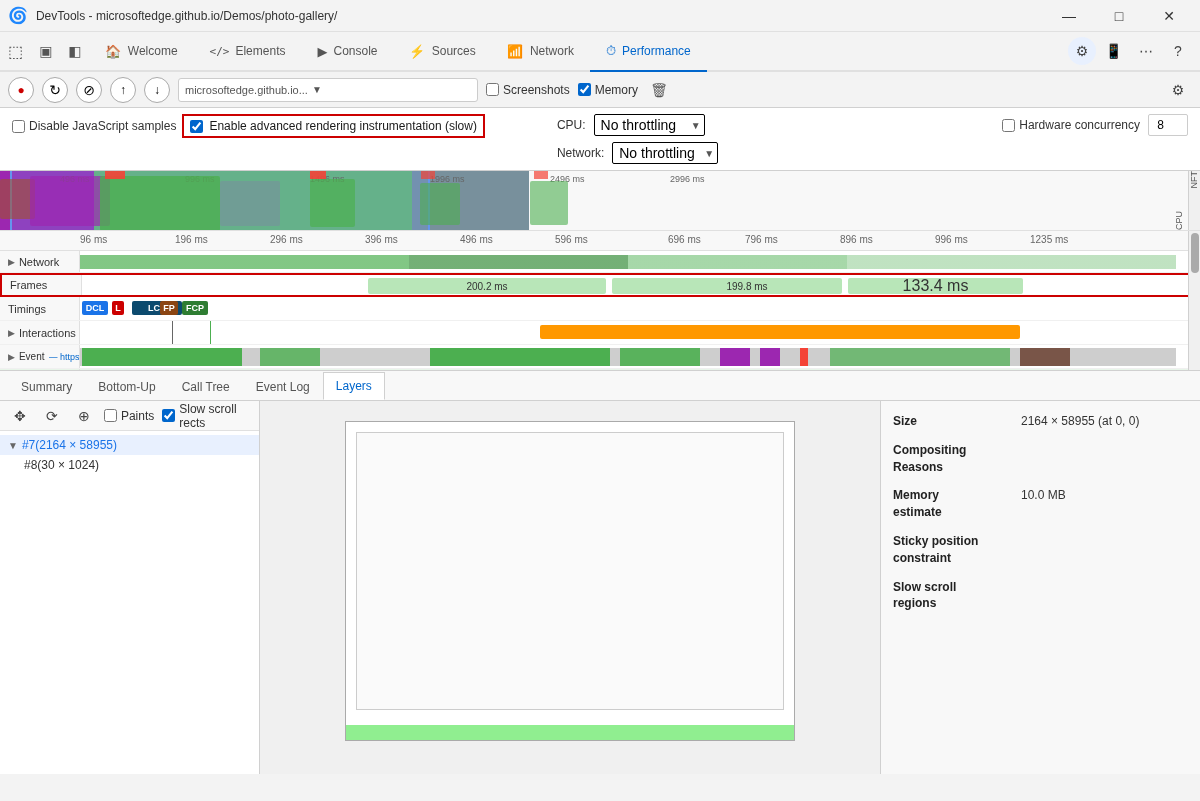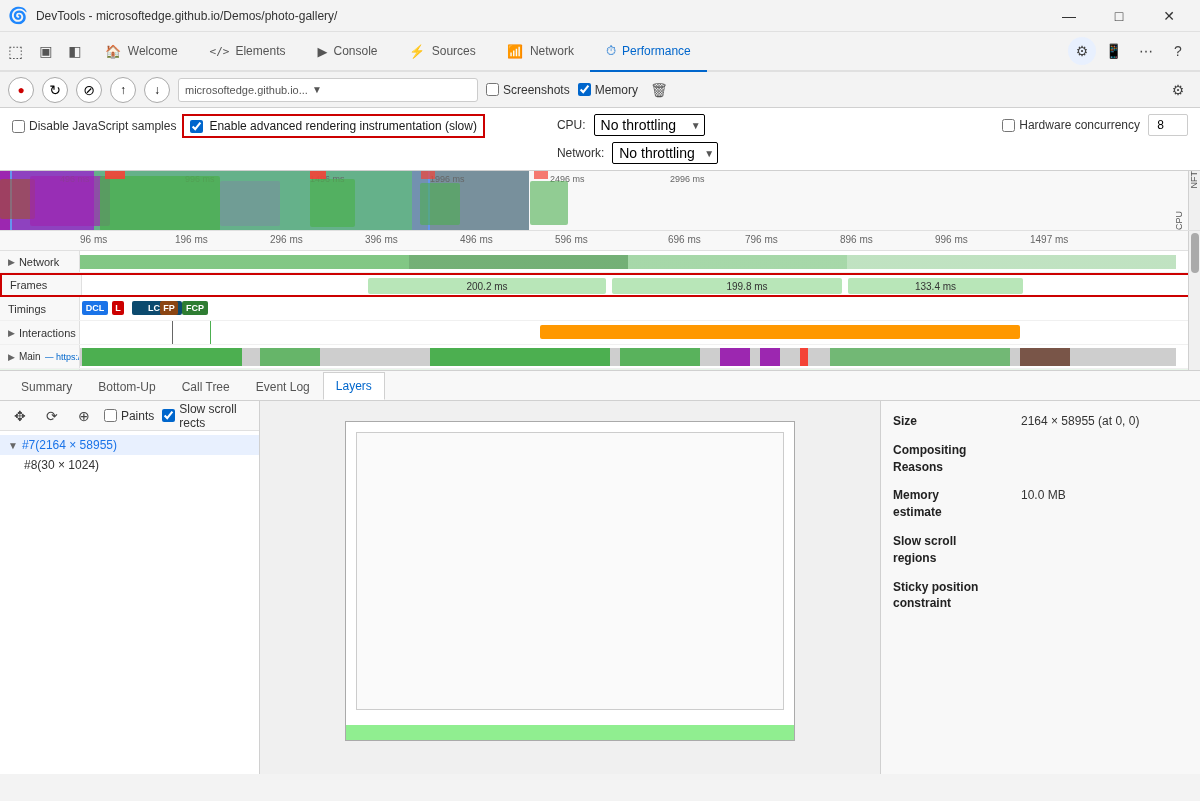--- a/index.html
+++ b/index.html
@@ -539,21 +539,21 @@
       <div class="ruler-tick" style="left:0px;">96 ms</div>
       <div class="ruler-tick" style="left:95px;">196 ms</div>
       <div class="ruler-tick" style="left:190px;">296 ms</div>
       <div class="ruler-tick" style="left:285px;">396 ms</div>
       <div class="ruler-tick" style="left:380px;">496 ms</div>
       <div class="ruler-tick" style="left:475px;">596 ms</div>
       <div class="ruler-tick" style="left:588px;">696 ms</div>
       <div class="ruler-tick" style="left:665px;">796 ms</div>
       <div class="ruler-tick" style="left:760px;">896 ms</div>
       <div class="ruler-tick" style="left:855px;">996 ms</div>
-      <div class="ruler-tick" style="left:950px;">1497 ms</div>
+      <div class="ruler-tick" style="left:950px;">1235 ms</div>
     </div>
   </div>
 
   <div class="timeline-row" style="height:22px;">
     <div class="row-label">
       <span class="expand-arrow">▶</span>
       <span>Network</span>
     </div>
     <div class="row-content">
       <div style="position:absolute; left:0; right:24px; top:4px; height:14px; background: linear-gradient(to right, #4caf50 0 30%, #388e3c 30% 50%, #81c784 50% 70%, #a5d6a7 70% 100%); opacity:0.7;"></div>
@@ -569,21 +569,21 @@
     </div>
     <div class="row-content">
 
       <div class="frame-bar" style="left:286px; width:238px; background:#b8e6b8;">
         <span style="font-size:10px; color:#333;">200.2 ms</span>
       </div>
       <div class="frame-bar" style="left:530px; width:230px; background:#b8e6b8;padding-left:40px;">
         <span style="font-size:10px; color:#333;">199.8 ms</span>
       </div>
       <div class="frame-bar" style="left:766px; width:175px; background:#b8e6b8;">
-        <span style="font-size:10px; color:#333;">133.4 ms</span>
+        <span style="font-size:16px; color:#333;">133.4 ms</span>
       </div>
     </div>
     <div style="position:absolute; right:0; width:12px; height:24px; display:flex; flex-direction:column; justify-content:center; align-items:center;">
       <span style="font-size:8px; color:#888;">▲</span>
     </div>
   </div>
 
   <div class="timeline-row" style="height:24px;">
     <div class="row-label">
       <span>Timings</span>
@@ -607,21 +607,21 @@
       <div style="position:absolute; left:460px; top:4px; width:480px; height:14px; background:#ff9800; border-radius:2px;"></div>
 
       <div style="position:absolute; left:92px; top:0; bottom:0; width:1px; background:#666; border-left:1px dashed #666;"></div>
       <div style="position:absolute; left:130px; top:0; bottom:0; width:1px; background:#4caf50; border-left:1px dashed #4caf50;"></div>
     </div>
   </div>
 
   <div class="timeline-row" style="height:24px;">
     <div class="row-label" style="width:80px; font-size:10px; overflow:hidden;">
       <span class="expand-arrow">▶</span>
-      <span>Main</span>
+      <span>Event</span>
       <span style="color:#0066cc; font-size:9px; overflow:hidden; white-space:nowrap;"> — https://...</span>
     </div>
     <div class="row-content">
 
       <div style="position:absolute; left:0; right:24px; top:3px; height:18px; background:#9e9e9e; opacity:0.5;"></div>
 
       <div style="position:absolute; left:2px; top:3px; width:160px; height:18px; background:#4caf50;"></div>
       <div style="position:absolute; left:180px; top:3px; width:60px; height:18px; background:#4caf50; opacity:0.8;"></div>
       <div style="position:absolute; left:350px; top:3px; width:180px; height:18px; background:#4caf50;"></div>
       <div style="position:absolute; left:540px; top:3px; width:80px; height:18px; background:#4caf50; opacity:0.9;"></div>
@@ -726,24 +726,24 @@
       <div class="info-row">
         <div class="info-label" style="white-space:pre-line;">Compositing
 Reasons</div>
       </div>
       <div class="info-row">
         <div class="info-label" style="white-space:pre-line;">Memory
 estimate</div>
         <div class="info-value">10.0 MB</div>
       </div>
       <div class="info-row">
+        <div class="info-label" style="white-space:pre-line;">Sticky position
+constraint</div>
+        <div class="info-value"></div>
+      </div>
+      <div class="info-row">
         <div class="info-label" style="white-space:pre-line;">Slow scroll
 regions</div>
         <div class="info-value"></div>
       </div>
-      <div class="info-row">
-        <div class="info-label" style="white-space:pre-line;">Sticky position
-constraint</div>
-        <div class="info-value"></div>
-      </div>
     </div>
   </div>
 </div>
 
 </body></html>

